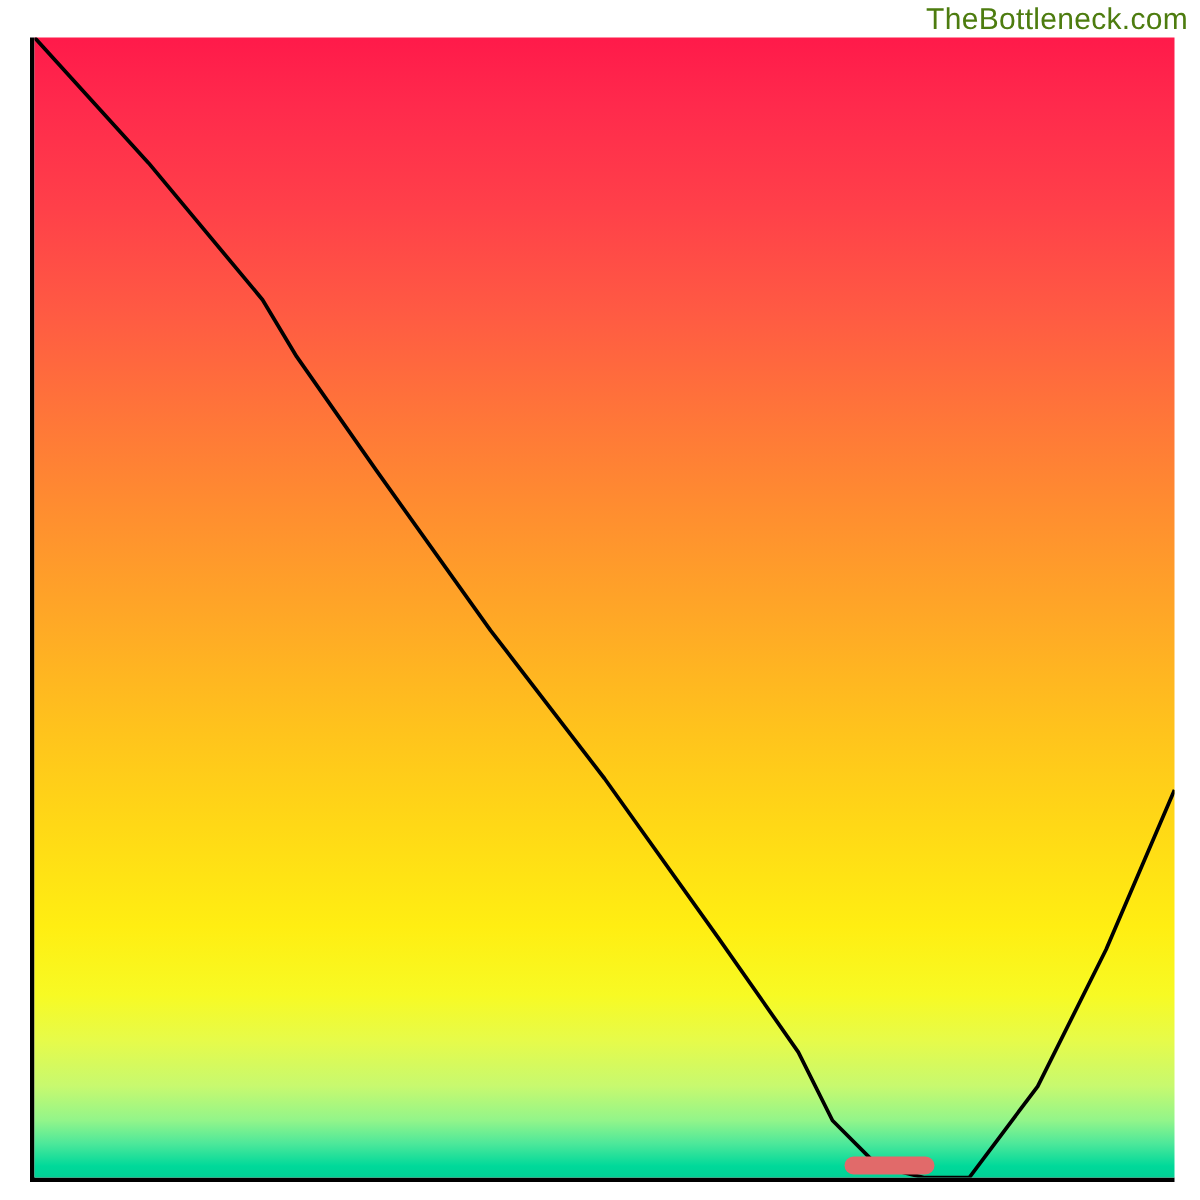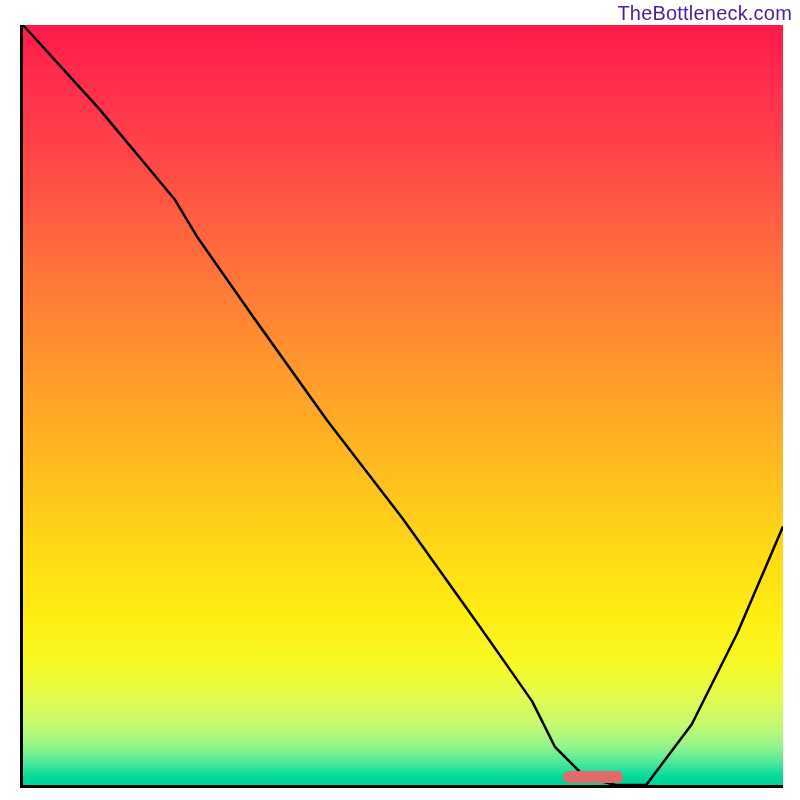--- a/index.html
+++ b/index.html
@@ -14,21 +14,21 @@
     position: relative;
     width: 800px;
     height: 800px;
   }
   .watermark {
     position: absolute;
     top: 2px;
     right: 8px;
     font-family: Arial, Helvetica, sans-serif;
     font-size: 20px;
-    color: #4c1d95;
+    color: #4d7c0f;
     font-weight: 500;
     letter-spacing: 0.2px;
     z-index: 10;
   }
   .plot-area {
     position: absolute;
     left: 20px;
     top: 25px;
     width: 760px;
     height: 760px;

